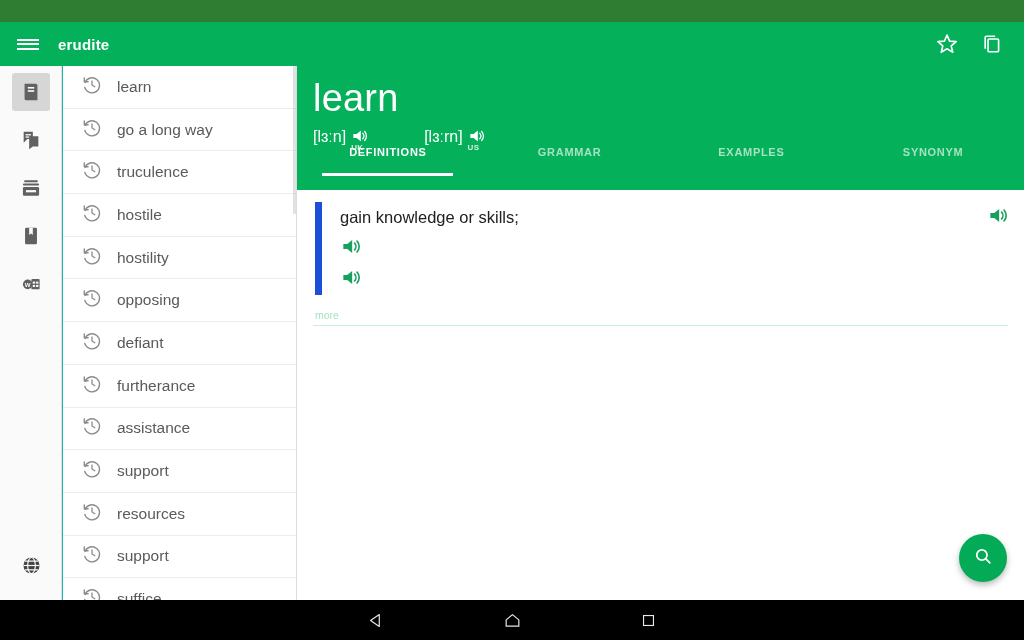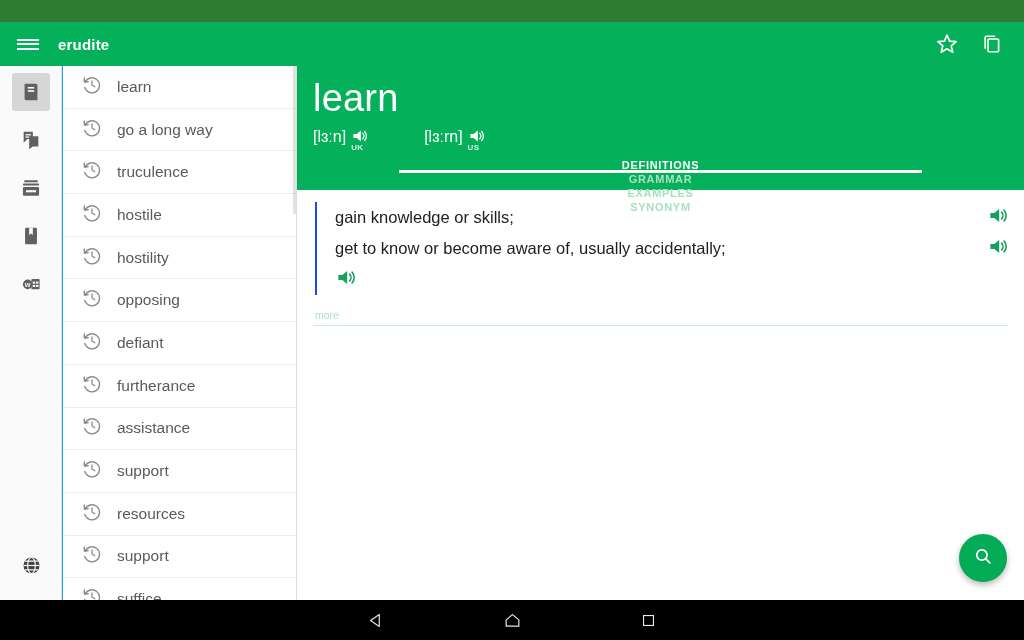--- a/index.html
+++ b/index.html
@@ -2,21 +2,21 @@
 <html><head>
 <meta charset="utf-8">
 <style>
   * { box-sizing: border-box; margin: 0; padding: 0; }
   html, body {
     width: 1024px; height: 640px;
     font-family: "Liberation Sans", sans-serif;
     background: #ffffff;
     overflow: hidden;
   }
-  .screen { position: relative; width: 872px; height: 640px; background:#0ea5e9; }
+  .screen { position: relative; width: 872px; height: 640px; background:#14b8a6; }
 
   
   .status-bar {
     position:absolute; top:0; left:0; width:1024px; height:22px;
     background:#2e7d32;
   }
 
   
   .app-bar {
     position:absolute; top:22px; left:0; width:1024px; height:44px;
@@ -72,35 +72,35 @@
   .headword { color:#fff; font-size:38px; font-weight:400; line-height:48px; letter-spacing:.2px; }
   .pron-row { display:flex; align-items:flex-start; margin-top:4px; }
   .pron-block { display:flex; align-items:flex-start; margin-right:54px; cursor:pointer; }
   .pron-text { color:#ffffff; font-size:16px; line-height:22px; }
   .pron-spk { position:relative; margin-left:4px; }
   .pron-lang {
     position:absolute; left:1px; top:17px; font-size:8px; color:#d9f2e4; letter-spacing:.3px;font-weight:bold;
   }
 
   
-  .tabs { position:absolute; left:0; bottom:3px; width:727px; height:30px; display:flex;flex-direction:column; }
+  .tabs { position:absolute; left:0; bottom:16px; width:727px; height:30px; display:flex; }
   .tab {
     flex:1; display:flex; align-items:flex-start; justify-content:center;
     font-size:11px; font-weight:700; letter-spacing:.7px; color:#a6e2c1;
     cursor:pointer; position:relative; padding-top:2px;
   }
   .tab.active { color:#ffffff; }
   .tab.active::after {
     content:""; position:absolute; bottom:-2px; left:14%; width:72%; height:3px; background:#ffffff;
   }
 
   
   .detail-body { position:relative; padding:12px 16px 0 16px; }
   .pos-title { font-size:15px; font-weight:700; color:#6e6e6e; margin-bottom:6px; }
-  .defs { position:relative; padding-left:18px; border-left:2px solid #1d4ed8; margin-left:2px; }
+  .defs { position:relative; padding-left:18px; border-left:7px solid #1d4ed8; margin-left:2px; }
   .def-row {
     display:flex; align-items:center; justify-content:space-between;
     height:31px;
   }
   .def-text { font-size:16.5px; color:#212121; }
   .def-spk { flex:0 0 auto; margin-right:-2px; cursor:pointer; }
   .more-wrap { margin-top:10px; }
   .more-link { font-size:10.5px; color:#a7e3c3; cursor:pointer; display:inline-block; padding-left:2px;}
   .more-rule { height:1px; background:#c8eedb; margin-top:2px; width:100%; }
 
@@ -371,21 +371,20 @@
       <div class="defs" id="defs">
           <div class="def-row">
             <span class="def-text">gain knowledge or skills;</span>
             <span class="def-spk"><svg width="23" height="23" viewBox="0 0 24 24" fill="#18a05e">
   <path d="M3.5 9.4h4.1l5.1-4.1v13.4l-5.1-4.1H3.5z"></path>
   <path d="M15.2 8.5a5 5 0 0 1 0 7" stroke="#18a05e" stroke-width="1.7" fill="none" stroke-linecap="round"></path>
   <path d="M17.8 6.4a8.2 8.2 0 0 1 0 11.2" stroke="#18a05e" stroke-width="1.7" fill="none" stroke-linecap="round"></path>
 </svg></span>
           </div>
           <div class="def-row">
-            <span class="def-text">get to know or become aware of, usually accidentally;</span>
             <span class="def-spk"><svg width="23" height="23" viewBox="0 0 24 24" fill="#18a05e">
   <path d="M3.5 9.4h4.1l5.1-4.1v13.4l-5.1-4.1H3.5z"></path>
   <path d="M15.2 8.5a5 5 0 0 1 0 7" stroke="#18a05e" stroke-width="1.7" fill="none" stroke-linecap="round"></path>
   <path d="M17.8 6.4a8.2 8.2 0 0 1 0 11.2" stroke="#18a05e" stroke-width="1.7" fill="none" stroke-linecap="round"></path>
 </svg></span>
           </div>
           <div class="def-row">
             <span class="def-spk"><svg width="23" height="23" viewBox="0 0 24 24" fill="#18a05e">
   <path d="M3.5 9.4h4.1l5.1-4.1v13.4l-5.1-4.1H3.5z"></path>
   <path d="M15.2 8.5a5 5 0 0 1 0 7" stroke="#18a05e" stroke-width="1.7" fill="none" stroke-linecap="round"></path>

